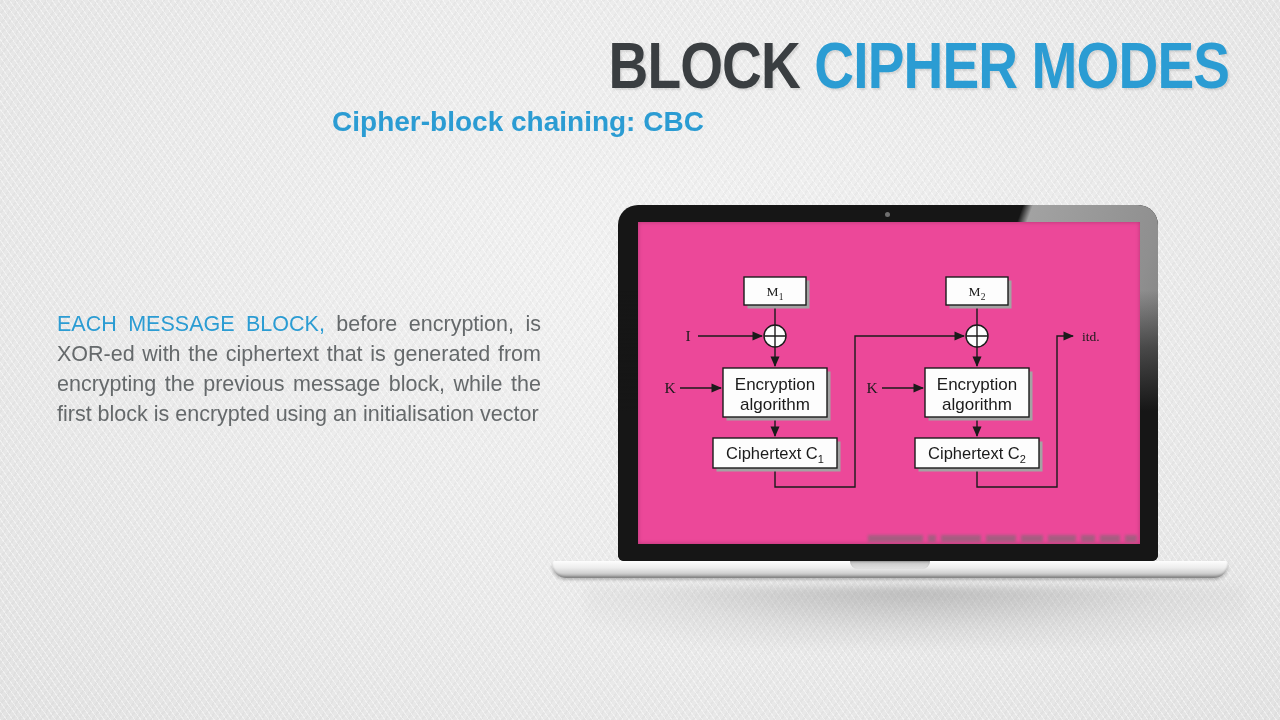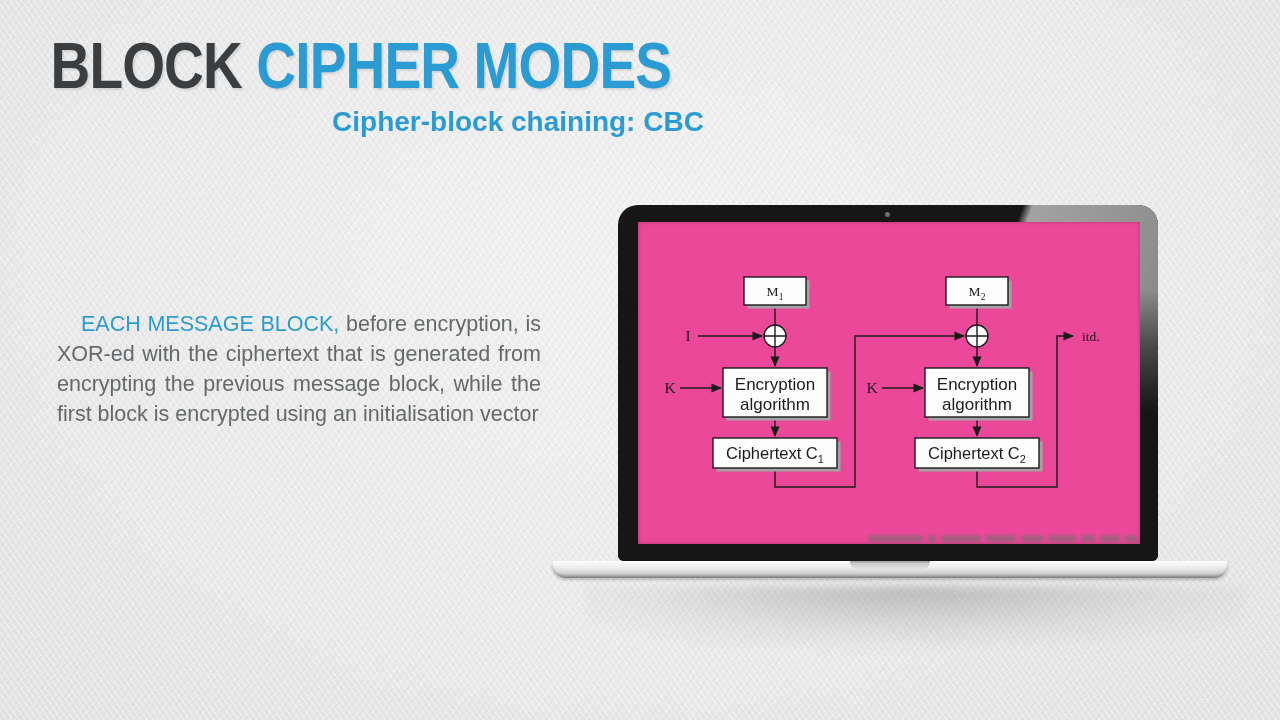--- a/index.html
+++ b/index.html
@@ -14,38 +14,38 @@
   .stage{
     position:relative;width:1280px;height:720px;overflow:hidden;
     background-color:#ebebeb;
     background-image:
       repeating-linear-gradient(55deg, rgba(255,255,255,0.45) 0 1px, rgba(255,255,255,0) 1px 5px),
       repeating-linear-gradient(-55deg, rgba(160,160,160,0.07) 0 2px, rgba(160,160,160,0) 2px 6px),
       radial-gradient(ellipse at 50% 38%, #f2f2f2 0%, #eaeaea 60%, #e3e3e3 100%);
   }
   
   .title{
-    position:absolute;top:34px;left:0;width:1280px;text-align:left;
+    position:absolute;top:34px;left:0;width:1280px;text-align:right;
     font-weight:700;font-size:64px;line-height:1.0;letter-spacing:-1px;
     color:var(--title_dark);white-space:nowrap;
     text-shadow:2px 2px 2px rgba(0,0,0,0.10);
   }
   .title-inner{display:inline-block;transform:scaleX(0.86);transform-origin:50% 50%;}
   .title .accent{color:var(--accent);}
   .subtitle{
     position:absolute;top:106px;left:0;width:1036px;text-align:center;
     font-weight:700;font-size:28px;color:var(--accent);letter-spacing:0px;
   }
   
   .para{
     position:absolute;left:57px;top:309px;width:484px;
     font-size:21.5px;line-height:30px;color:var(--body_gray);
     text-align:justify;
   }
-  .para .lead{color:var(--accent);margin-left:24px;}
+  .para .lead{color:var(--accent);}
   
   .laptop{position:absolute;left:0;top:0;width:1280px;height:720px;pointer-events:none;}
   .lid{
     position:absolute;left:618px;top:205px;width:540px;height:356px;
     background:#161616;border-radius:20px 20px 6px 6px;
   }
   .lid-highlight{
     position:absolute;inset:0;border-radius:inherit;
     background-image:
       linear-gradient(to bottom, rgba(22,22,22,0) 0%, rgba(22,22,22,0) 24%, rgba(22,22,22,0.55) 40%, #161616 58%),

